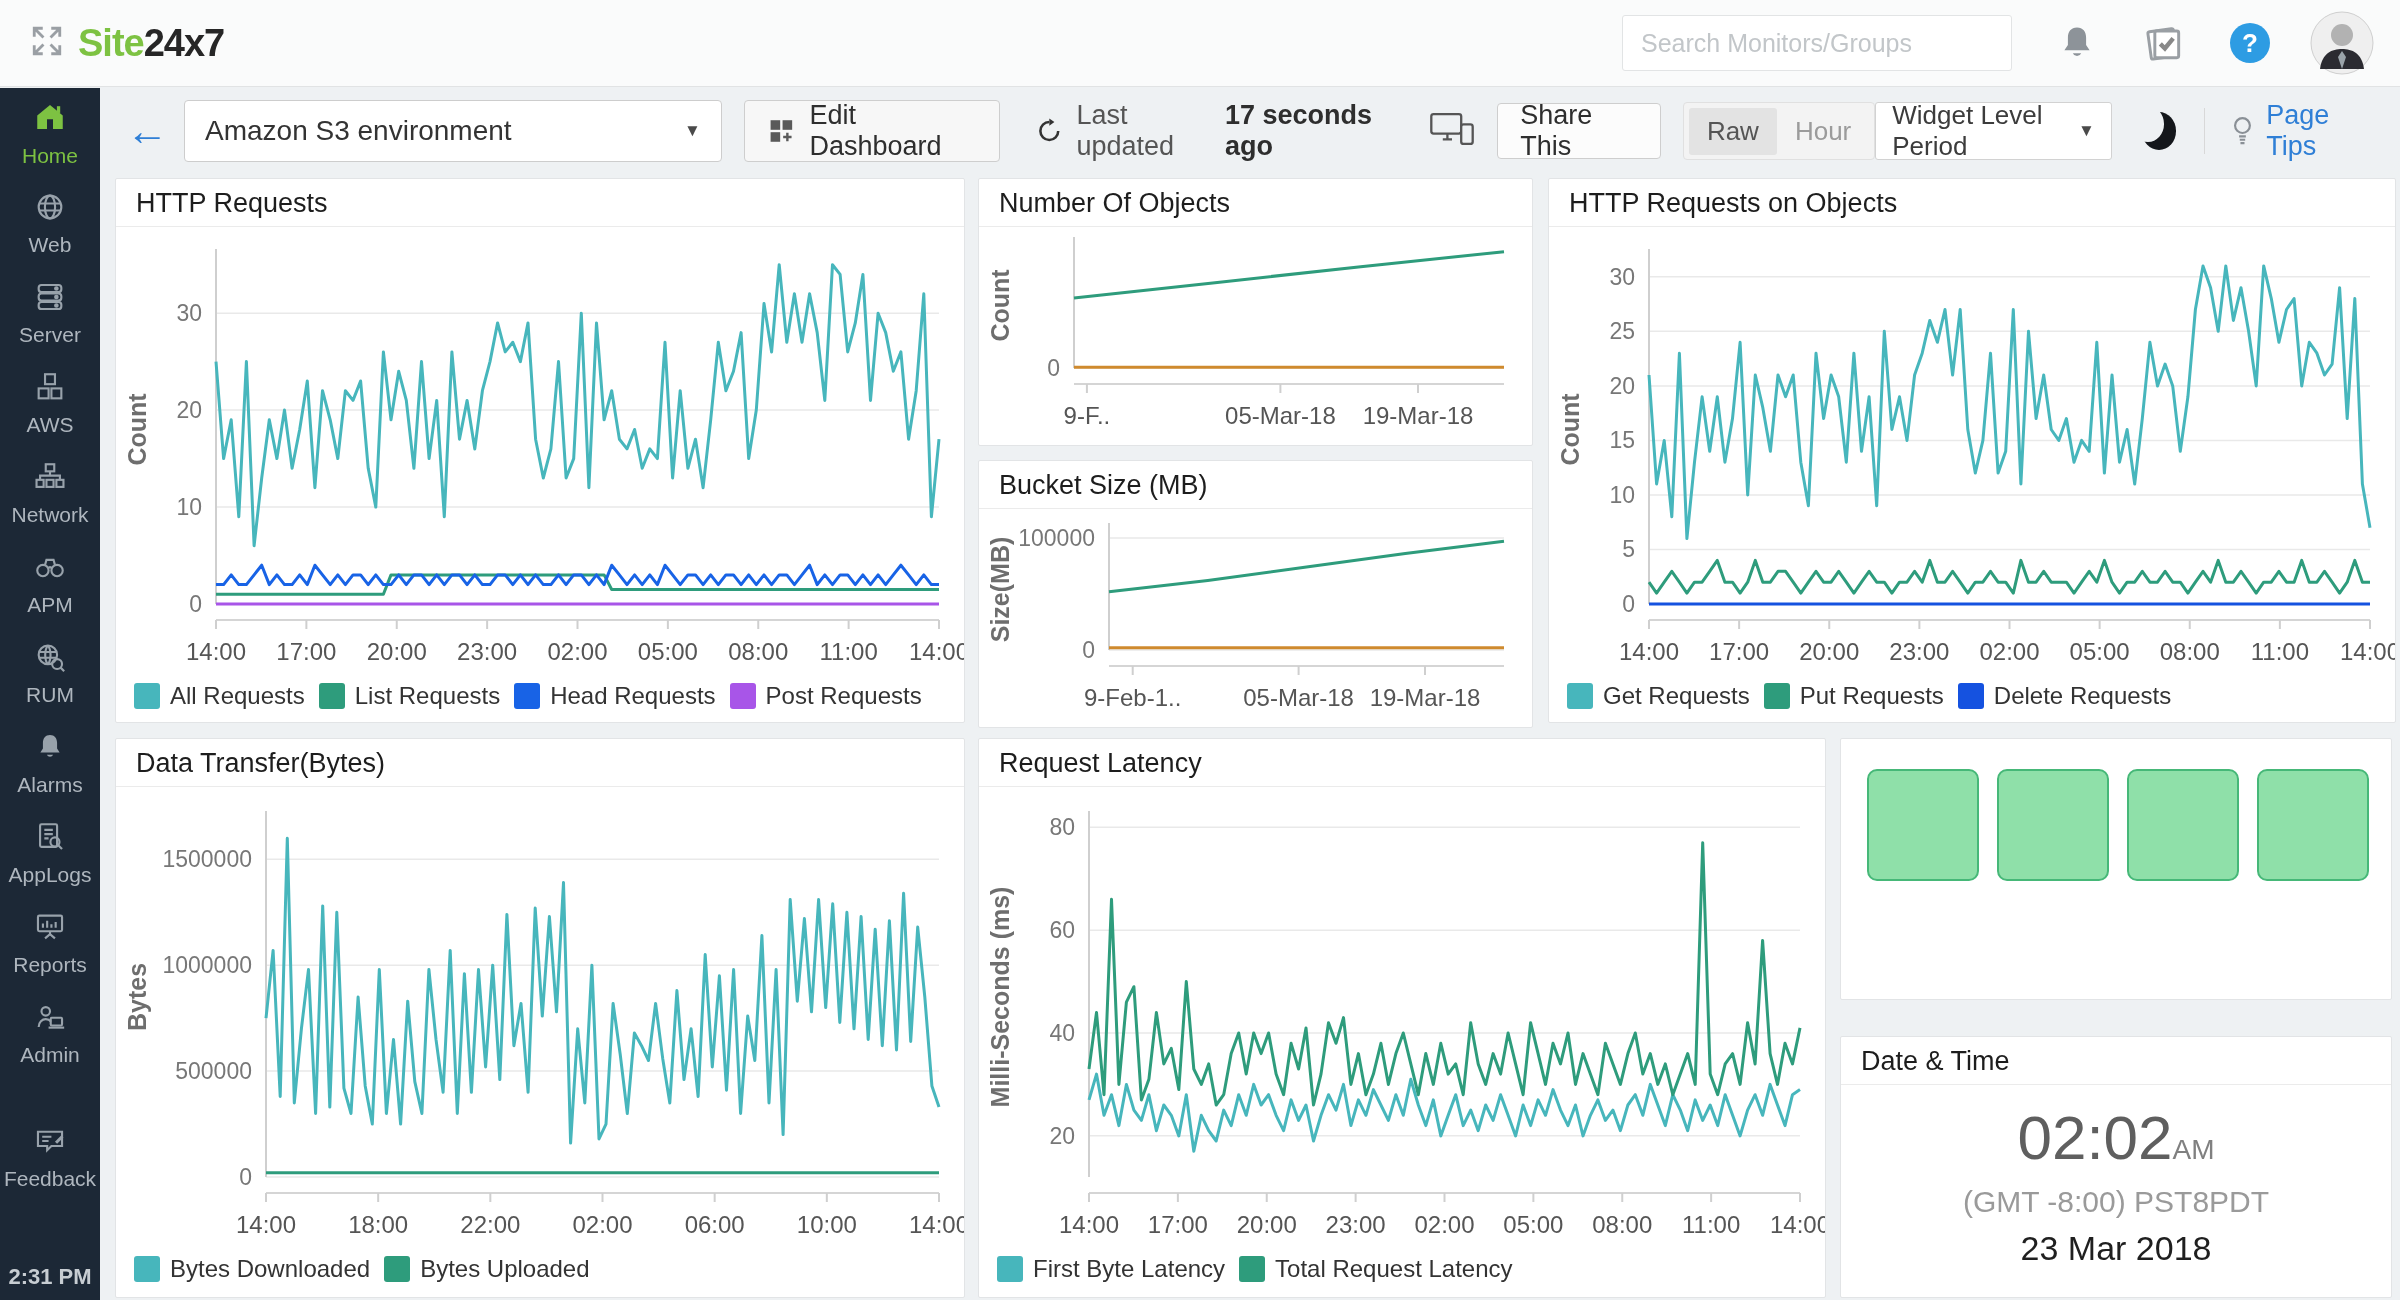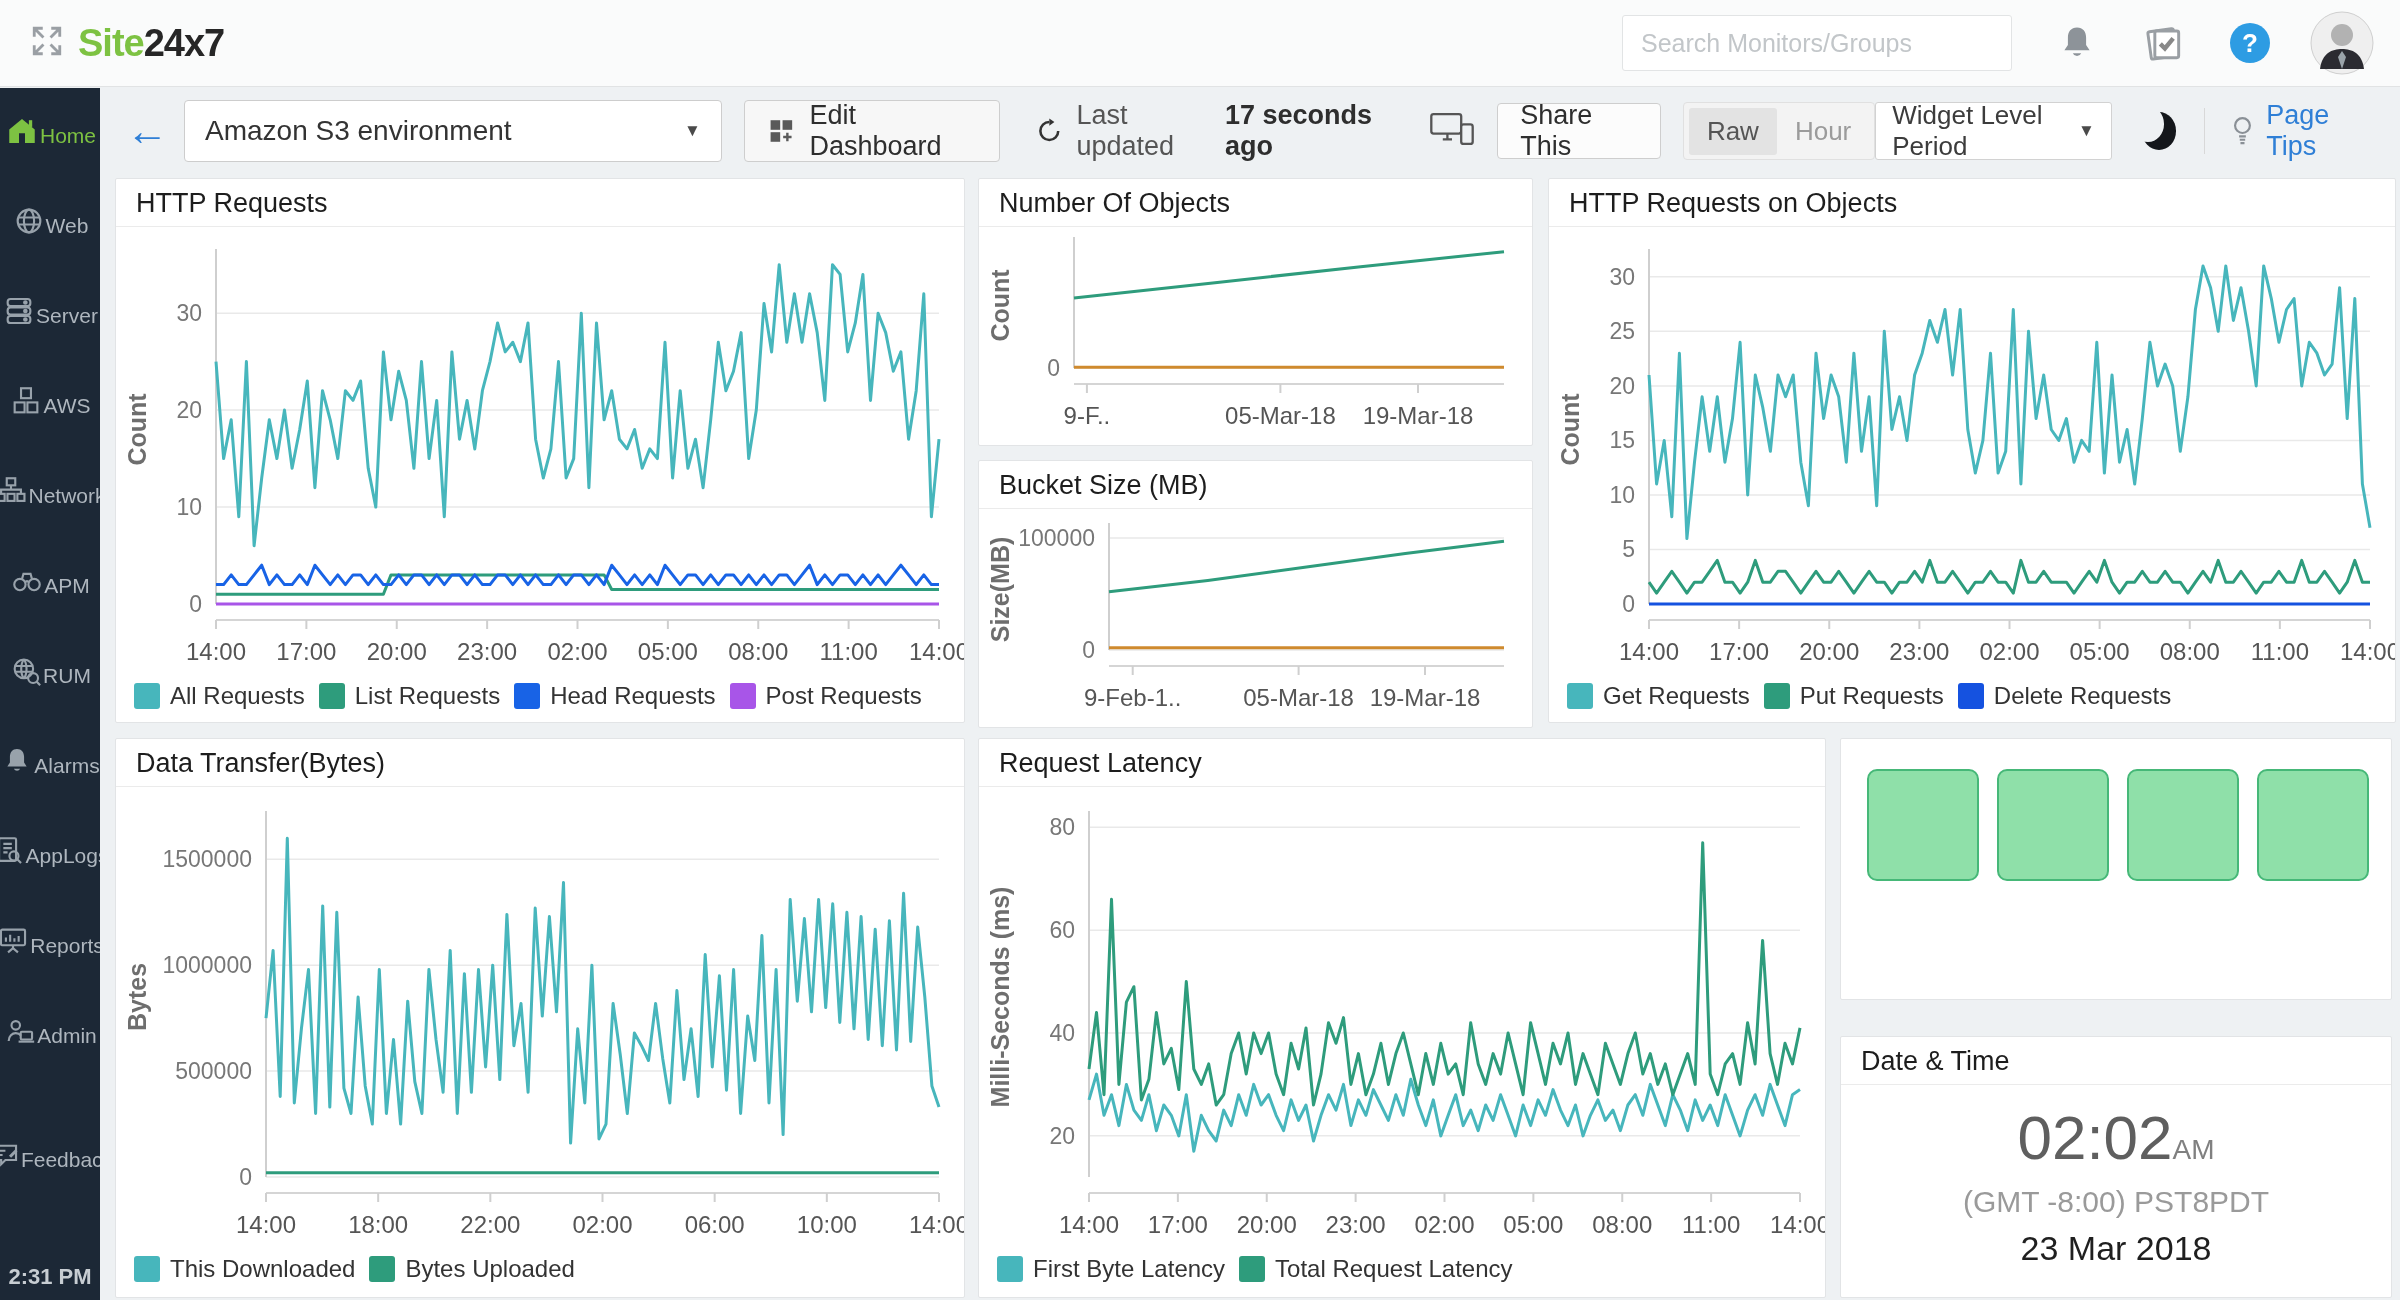--- a/index.html
+++ b/index.html
@@ -13,21 +13,21 @@
   .logo .d { color:#262626; }
   .hdr-right { margin-left:auto; display:flex; align-items:center; }
   .search-box { width:390px; height:56px; background:#fff; border:1px solid #e2e4e5; border-radius:3px; padding:0 18px; font-size:25px; color:#444; font-family:"Liberation Sans",sans-serif; }
   .search-box::placeholder { color:#c2c6c9; }
   .hicon { margin-left:44px; display:flex; align-items:center; }
   .help-circle { width:40px; height:40px; border-radius:50%; background:#2d9ce3; color:#fff; font-size:26px; font-weight:bold; display:flex; align-items:center; justify-content:center; }
   .avatar-wrap { margin:0 26px 0 40px; }
 
   
   .sidebar { position:absolute; left:0; top:88px; width:100px; height:1212px; background:#1c2836; display:flex; flex-direction:column; align-items:center; }
-  .side-item { width:100px; height:90px; display:flex; flex-direction:row; align-items:center; justify-content:center; cursor:pointer; }
+  .side-item { width:100px; height:90px; display:flex; flex-direction:column; align-items:center; justify-content:center; cursor:pointer; }
   .side-item .lbl { margin-top:5px; font-size:21px; color:#aeb6be; }
   .side-item.active .lbl { color:#7dc242; }
   .side-item.feedback-item { margin-top:34px; }
   .side-time { position:absolute; bottom:10px; width:100%; text-align:center; font-size:22px; color:#c7cdd2; font-weight:bold; }
 
   
   .main { position:absolute; left:100px; top:87px; width:2300px; height:1213px; background:#eef1f3; }
 
   
   .toolbar { position:absolute; left:0; top:0; width:2300px; height:88px; display:flex; align-items:center; padding:0 26px; }
@@ -460,21 +460,21 @@
           <text x="710.8333333333334" y="446" text-anchor="middle" font-size="24" fill="#555">10:00</text>
           <line x1="823" y1="406" x2="823" y2="415" stroke="#cfcfcf" stroke-width="2"></line>
           <text x="823" y="446" text-anchor="middle" font-size="24" fill="#555">14:00</text>
           <text x="0" y="0" text-anchor="middle" font-size="25" fill="#6e6e6e" font-weight="bold" transform="translate(30,210) rotate(-90)">Bytes</text>
           <polyline points="150.0,231.2 157.1,163.4 164.2,309.5 171.3,51.2 178.3,315.9 185.4,241.8 192.5,182.5 199.6,326.5 206.7,118.9 213.8,320.1 220.8,125.3 227.9,301.1 235.0,326.5 242.1,210.0 249.2,298.9 256.3,337.1 263.3,182.5 270.4,326.5 277.5,252.4 284.6,337.1 291.7,214.2 298.8,294.7 305.9,326.5 312.9,182.5 320.0,252.4 327.1,305.3 334.2,163.4 341.3,326.5 348.4,186.7 355.4,305.3 362.5,182.5 369.6,279.9 376.7,178.2 383.8,292.6 390.9,127.4 397.9,258.7 405.0,216.4 412.1,305.3 419.2,121.1 426.3,229.1 433.4,129.5 440.5,224.8 447.5,95.6 454.6,356.1 461.7,241.8 468.8,315.9 475.9,178.2 483.0,351.9 490.0,337.1 497.1,216.4 504.2,267.2 511.3,326.5 518.4,246.0 525.5,258.7 532.5,273.5 539.6,216.4 546.7,271.4 553.8,315.9 560.9,203.6 568.0,292.6 575.1,241.8 582.1,309.5 589.2,167.6 596.3,279.9 603.4,188.8 610.5,303.2 617.6,182.5 624.6,326.5 631.7,229.1 638.8,273.5 645.9,148.6 653.0,315.9 660.1,182.5 667.1,347.6 674.2,112.6 681.3,214.2 688.4,131.6 695.5,224.8 702.6,112.6 709.7,220.6 716.7,116.8 723.8,235.4 730.9,125.3 738.0,241.8 745.1,129.5 752.2,252.4 759.2,142.2 766.3,258.7 773.4,133.8 780.5,262.9 787.6,106.2 794.7,254.5 801.7,140.1 808.8,210.0 815.9,298.9 823.0,320.1" fill="none" stroke="#47b6bc" stroke-width="3" stroke-linejoin="round"></polyline>
           <polyline points="150.0,385.8 157.1,385.8 164.2,385.8 171.3,385.8 178.3,385.8 185.4,385.8 192.5,385.8 199.6,385.8 206.7,385.8 213.8,385.8 220.8,385.8 227.9,385.8 235.0,385.8 242.1,385.8 249.2,385.8 256.3,385.8 263.3,385.8 270.4,385.8 277.5,385.8 284.6,385.8 291.7,385.8 298.8,385.8 305.9,385.8 312.9,385.8 320.0,385.8 327.1,385.8 334.2,385.8 341.3,385.8 348.4,385.8 355.4,385.8 362.5,385.8 369.6,385.8 376.7,385.8 383.8,385.8 390.9,385.8 397.9,385.8 405.0,385.8 412.1,385.8 419.2,385.8 426.3,385.8 433.4,385.8 440.5,385.8 447.5,385.8 454.6,385.8 461.7,385.8 468.8,385.8 475.9,385.8 483.0,385.8 490.0,385.8 497.1,385.8 504.2,385.8 511.3,385.8 518.4,385.8 525.5,385.8 532.5,385.8 539.6,385.8 546.7,385.8 553.8,385.8 560.9,385.8 568.0,385.8 575.1,385.8 582.1,385.8 589.2,385.8 596.3,385.8 603.4,385.8 610.5,385.8 617.6,385.8 624.6,385.8 631.7,385.8 638.8,385.8 645.9,385.8 653.0,385.8 660.1,385.8 667.1,385.8 674.2,385.8 681.3,385.8 688.4,385.8 695.5,385.8 702.6,385.8 709.7,385.8 716.7,385.8 723.8,385.8 730.9,385.8 738.0,385.8 745.1,385.8 752.2,385.8 759.2,385.8 766.3,385.8 773.4,385.8 780.5,385.8 787.6,385.8 794.7,385.8 801.7,385.8 808.8,385.8 815.9,385.8 823.0,385.8" fill="none" stroke="#2e9c7c" stroke-width="3" stroke-linejoin="round"></polyline>
         </svg></div>
     <div class="legend">
         <span class="li">
           <span class="sw" style="background:#47b6bc"></span>
-          <span class="lt">This Downloaded</span>
+          <span class="lt">Bytes Downloaded</span>
         </span>
         <span class="li">
           <span class="sw" style="background:#2e9c7c"></span>
           <span class="lt">Bytes Uploaded</span>
         </span>
       </div>
   </div>
 
   <div class="card" style="left:878px; top:651px; width:848px; height:560px;">
     <div class="title">Request Latency</div>

